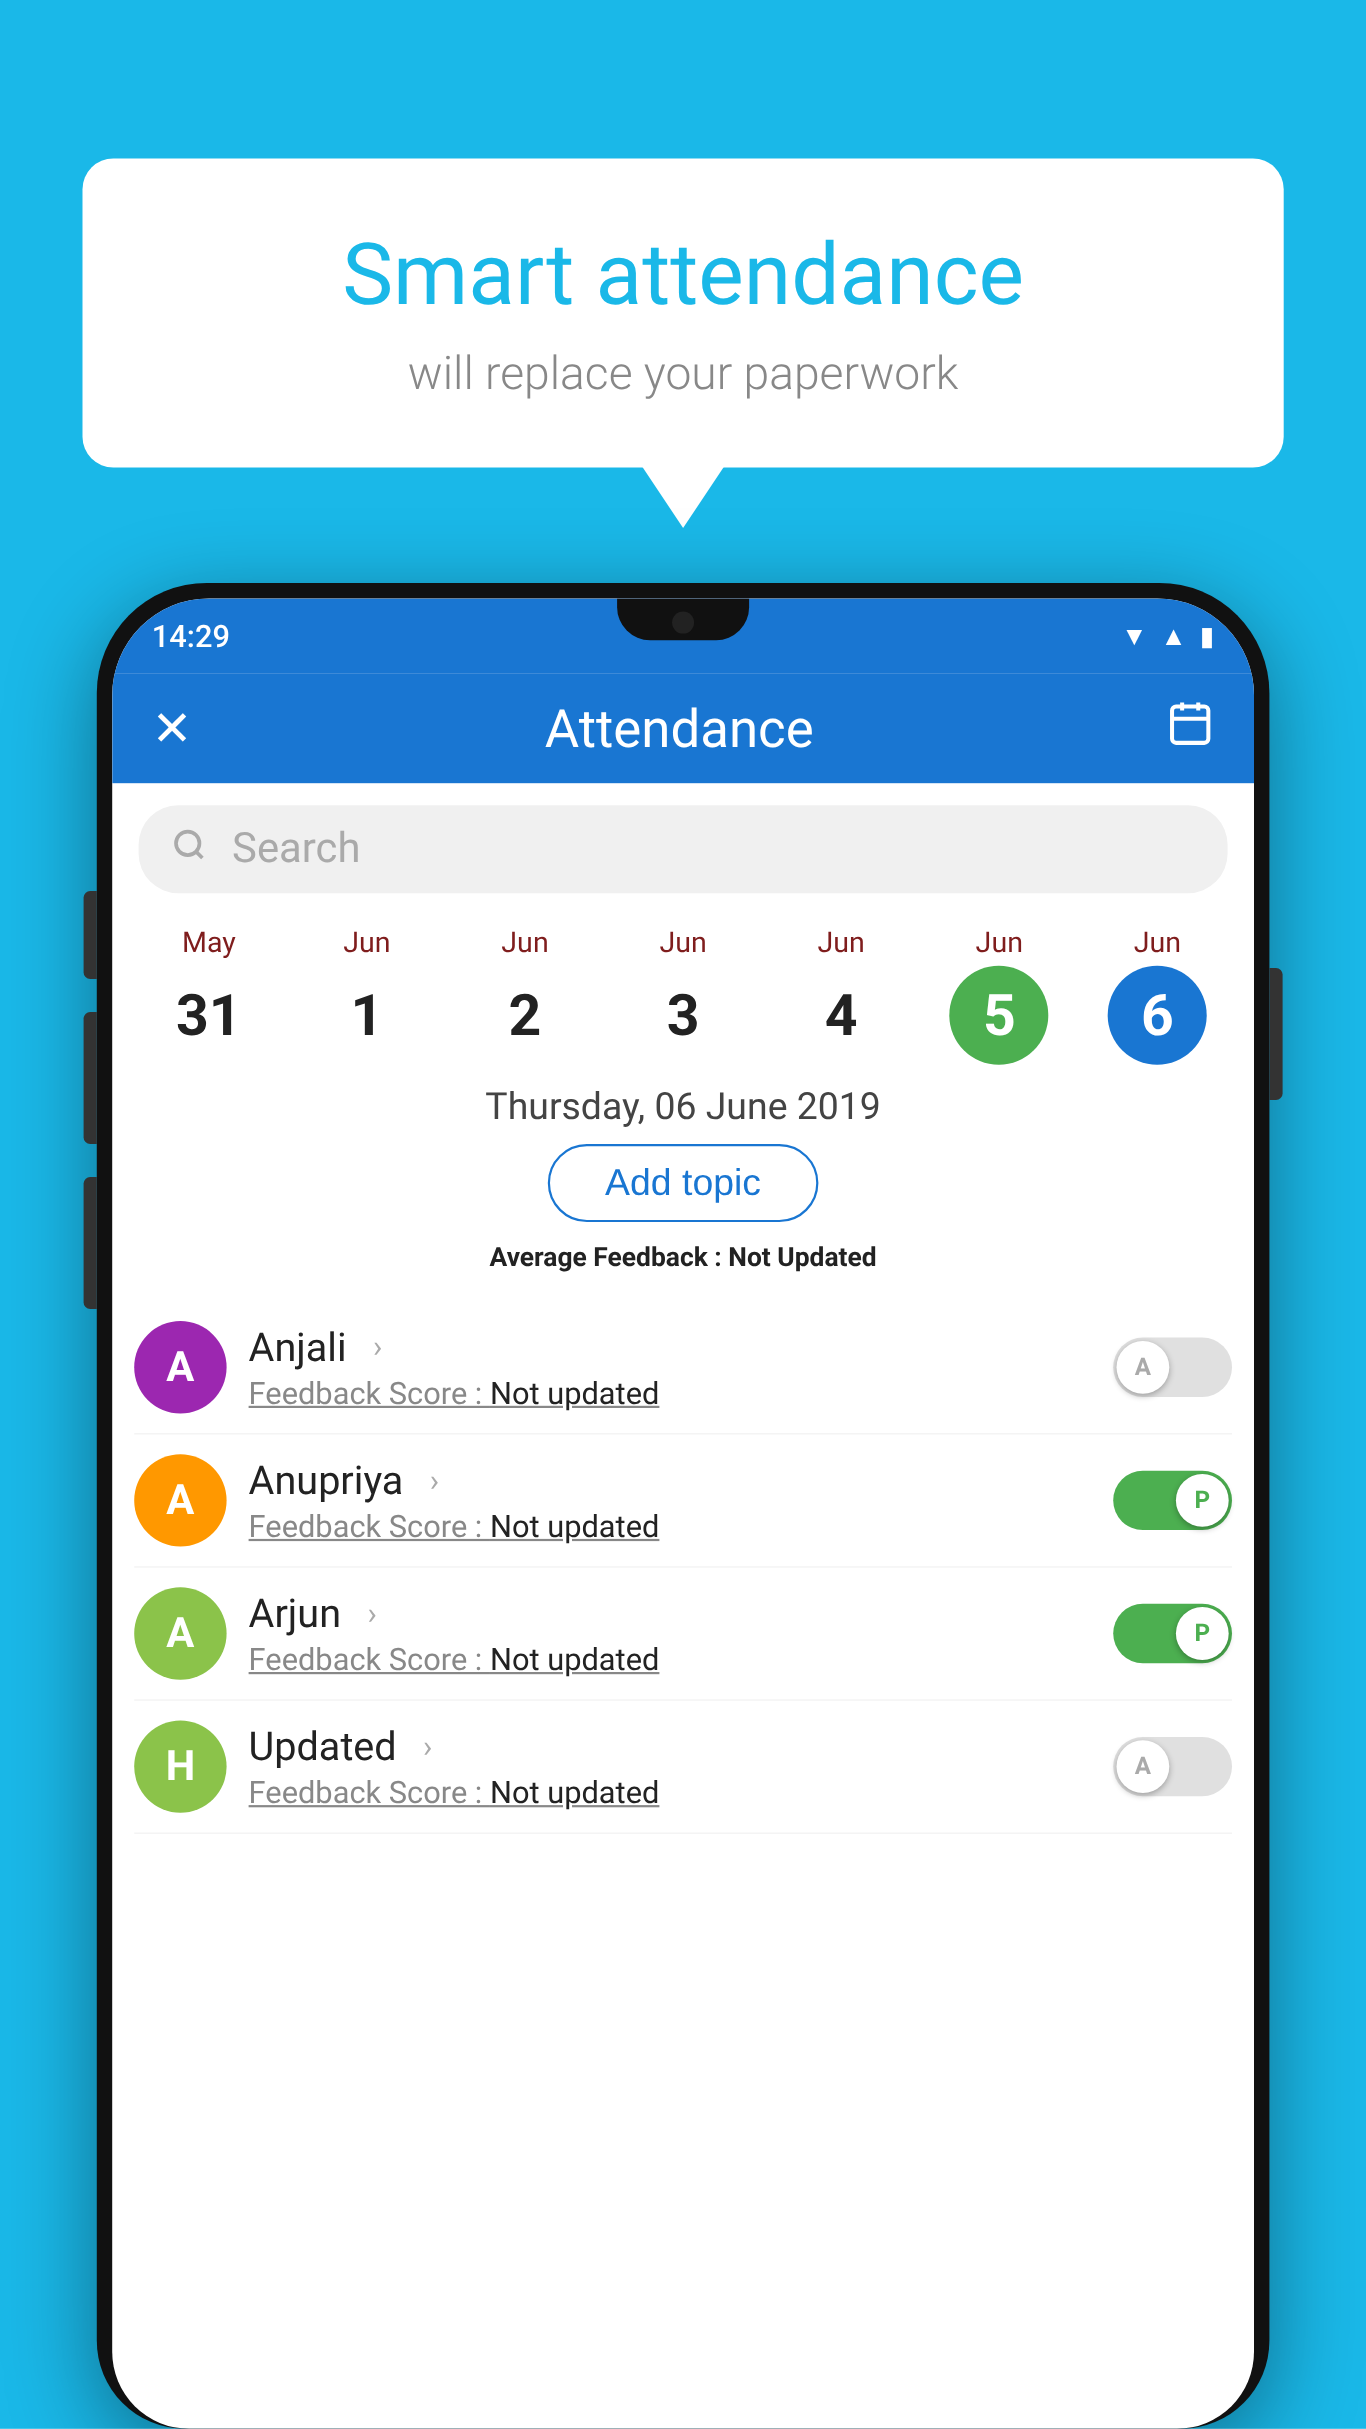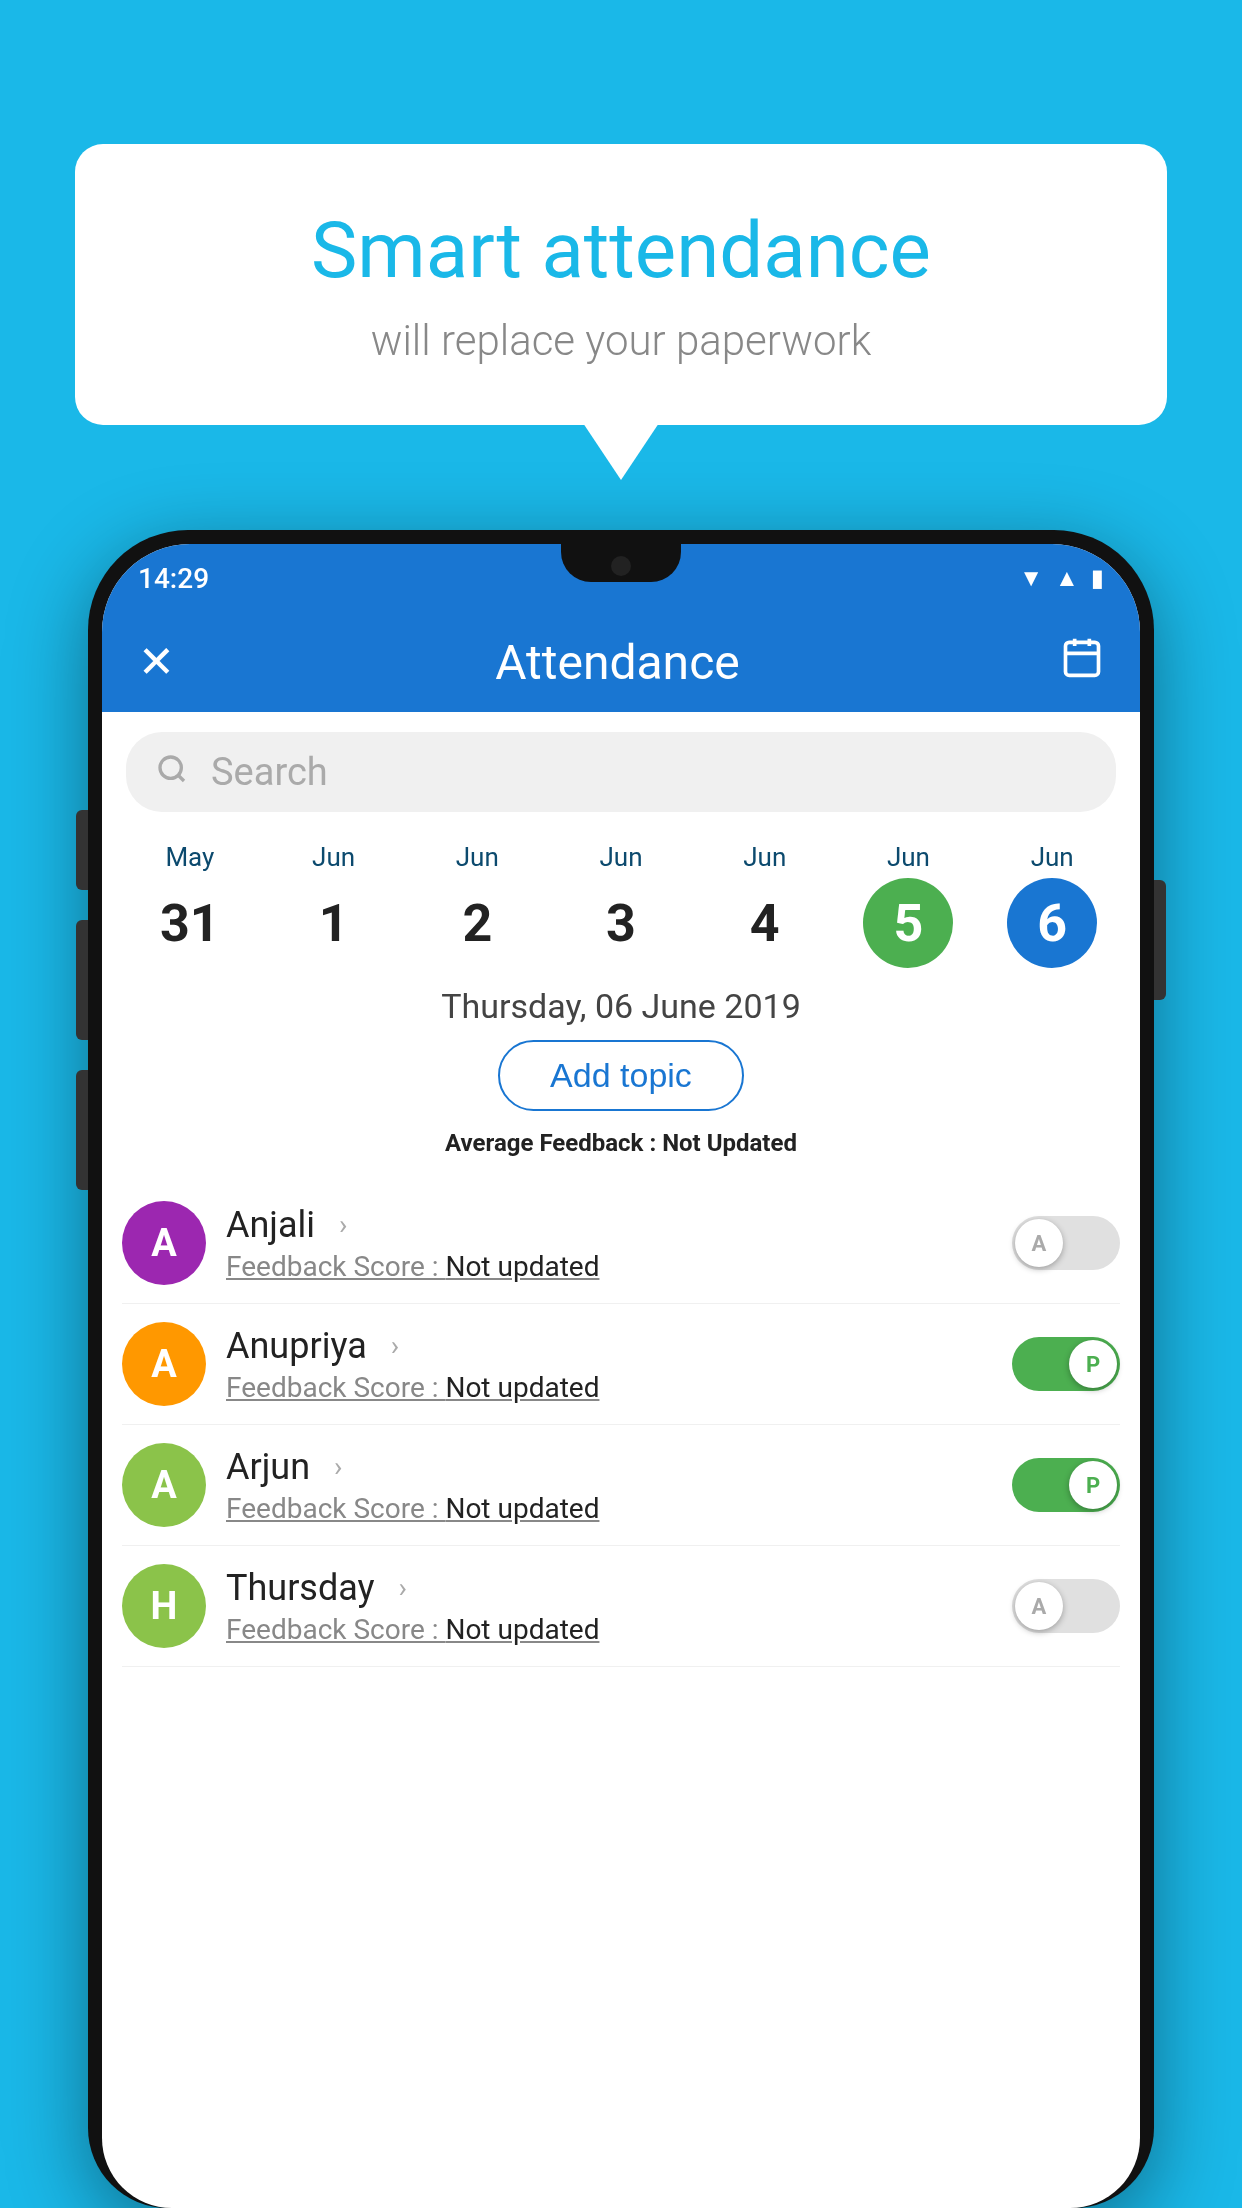--- a/index.html
+++ b/index.html
@@ -168,21 +168,21 @@
       gap: 0;
     }
     .cal-item {
       flex: 1;
       display: flex;
       flex-direction: column;
       align-items: center;
     }
     .cal-month {
       font-size: 26px;
-      color: #0c4a6e;
+      color: #7f1d1d;
       margin-bottom: 6px;
     }
     .cal-day {
       font-size: 52px;
       font-weight: 700;
       color: #222;
       width: 90px;
       height: 90px;
       display: flex;
       align-items: center;
@@ -497,21 +497,21 @@
         </div>
         <div class="toggle on">
           <div class="toggle-knob">P</div>
         </div>
       </div>
 
       <div class="student-item">
         <div class="avatar" style="background-color:#8bc34a;">H</div>
         <div class="student-info">
           <div class="student-name">
-            <span>Thursday</span>
+            <span>Updated</span>
             <span class="chevron">›</span>
           </div>
           <div class="student-feedback">
             Feedback Score : <span>Not updated</span>
           </div>
         </div>
         <div class="toggle off">
           <div class="toggle-knob">A</div>
         </div>
       </div>

